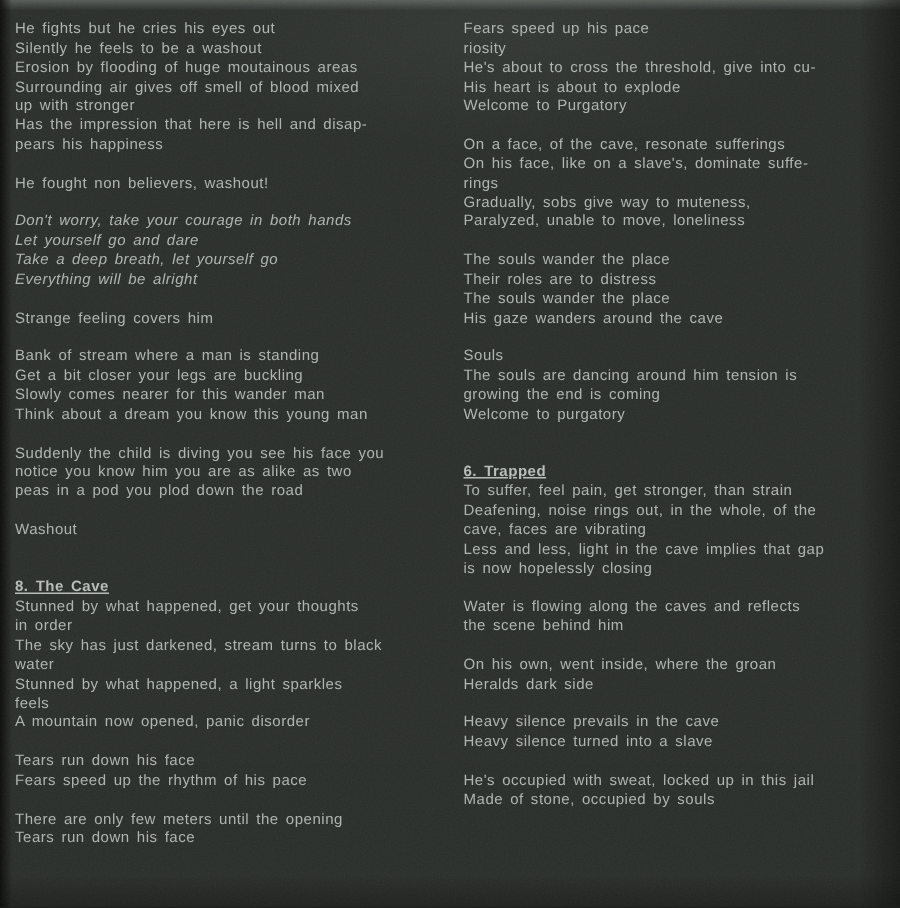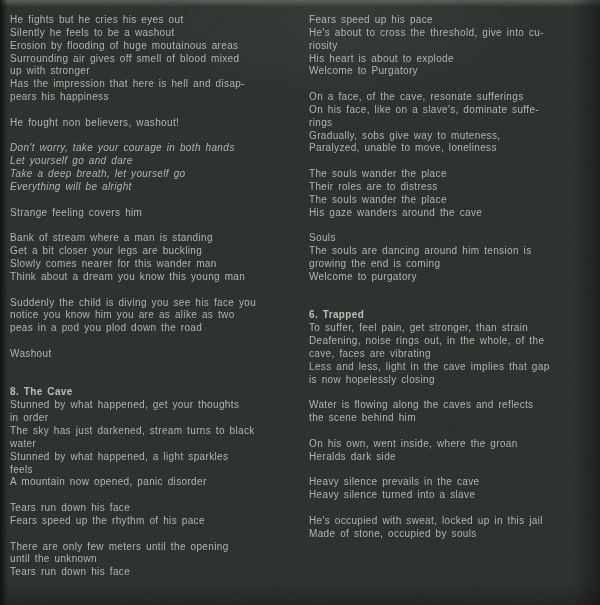--- a/index.html
+++ b/index.html
@@ -72,20 +72,21 @@
     width: 283px;
   }
   .block { margin-top: 12.85px; }
   .block.first { margin-top: 0; }
   .block.gap2 { margin-top: 25.7px; }
   .block.italic .line { font-style: italic; }
   .line { min-height: 12.85px; }
   .line.heading {
     font-weight: bold;
     color: #b9beb9;
+    text-decoration: underline;
   }
   .grain {
     position: absolute;
     top: 0; left: 0;
     width: 600px;
     height: 605px;
     pointer-events: none;
   }
 </style>
 </head>
@@ -138,29 +139,28 @@
           <div class="line">Stunned by what happened, a light sparkles</div>
           <div class="line">feels</div>
           <div class="line">A mountain now opened, panic disorder</div>
         </div>
         <div class="block">
           <div class="line">Tears run down his face</div>
           <div class="line">Fears speed up the rhythm of his pace</div>
         </div>
         <div class="block">
           <div class="line">There are only few meters until the opening</div>
-          <div class="line">until the unknown</div>
           <div class="line">Tears run down his face</div>
         </div>
       </div>
     <div class="column" id="col-1">
         <div class="block first">
           <div class="line">Fears speed up his pace</div>
+          <div class="line">riosity</div>
           <div class="line">He's about to cross the threshold, give into cu-</div>
-          <div class="line">riosity</div>
           <div class="line">His heart is about to explode</div>
           <div class="line">Welcome to Purgatory</div>
         </div>
         <div class="block">
           <div class="line">On a face, of the cave, resonate sufferings</div>
           <div class="line">On his face, like on a slave's, dominate suffe-</div>
           <div class="line">rings</div>
           <div class="line">Gradually, sobs give way to muteness,</div>
           <div class="line">Paralyzed, unable to move, loneliness</div>
         </div>

